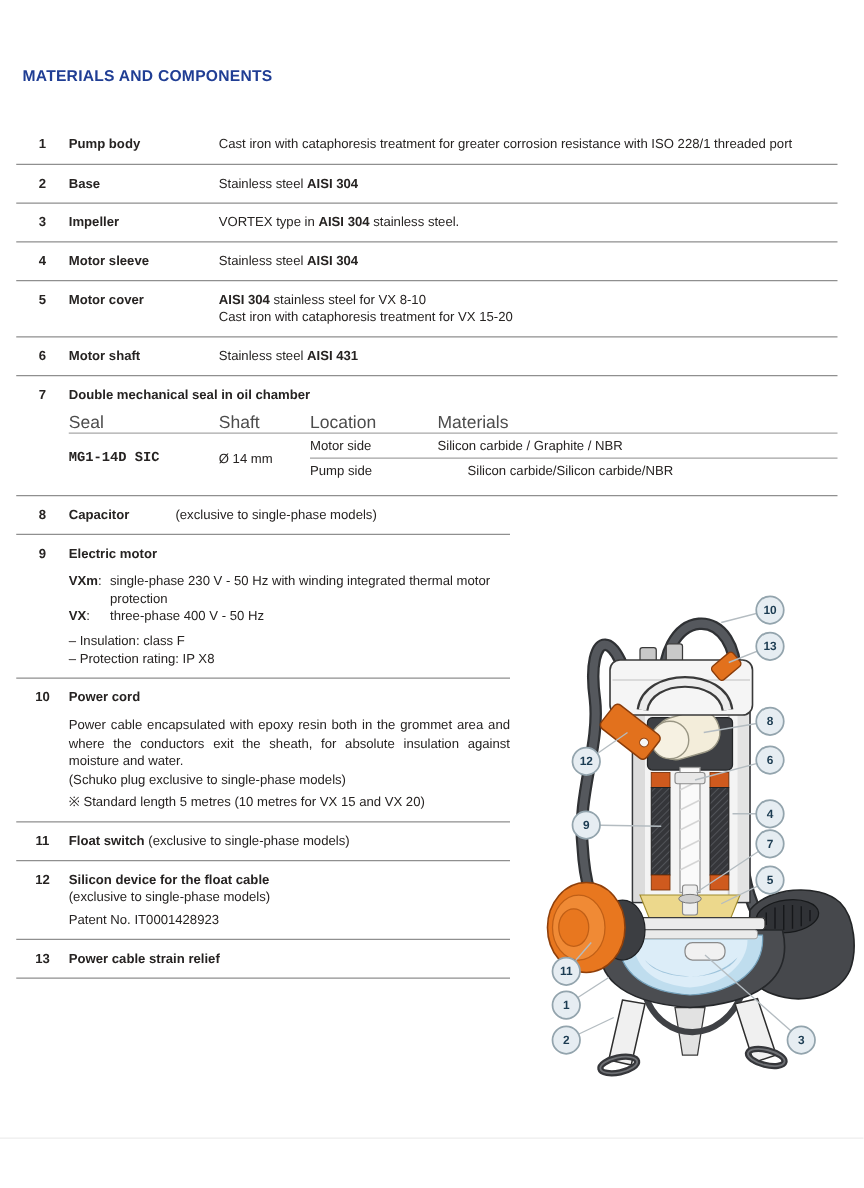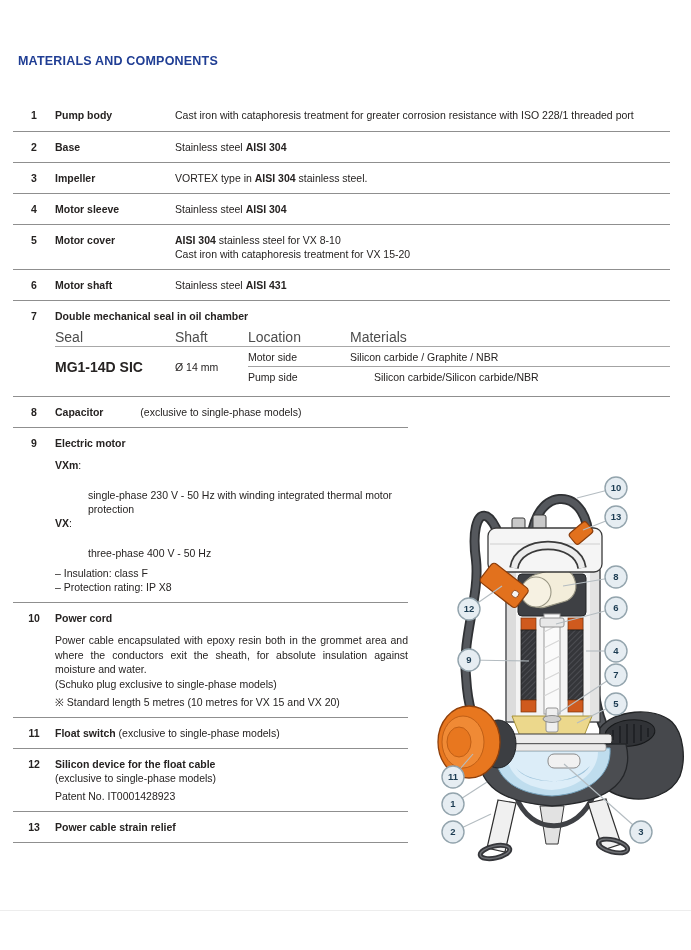--- a/index.html
+++ b/index.html
@@ -26,27 +26,27 @@
   .note { font-weight:400; }
   .gap34 { margin-left:34px; }
   
   .sealtable { margin-top:7px; margin-bottom:2px; }
   .st-head {
     display:grid; grid-template-columns:120px 73px 102px 1fr;
     font-size:14px; color:#4c4c4c; padding-bottom:2px;
     border-bottom:1px solid #a8a8a8;
   }
   .st-body { display:grid; grid-template-columns:120px 73px 1fr; align-items:center; }
-  .st-seal { font-weight:700; font-size:14px; }
+  .st-seal { font-weight:700; font-size:11px;font-family:Liberation Mono, monospace; }
   .st-row { display:grid; grid-template-columns:102px 1fr; padding:2.5px 0; }
   .st-row + .st-row { border-top:1px solid #a3a3a3;gap:24px; }
   
   .specline { display:flex; }
   .speclabel { flex:0 0 33px; }
-  .spectext { flex:1;margin-top:30px; }
+  .spectext { flex:1; }
   .mt4 { margin-top:4px; }
   .mt6 { margin-top:6px; }
   .mt8 { margin-top:8px; }
   .just { text-align:justify; }
   
   .figure { position:absolute; left:435px; top:468px; width:256px; height:412px; }
   .pagefoot { position:absolute; left:0; top:910px; width:691px; border-top:1px solid #ededed; }
 </style>
 </head>
 <body>

